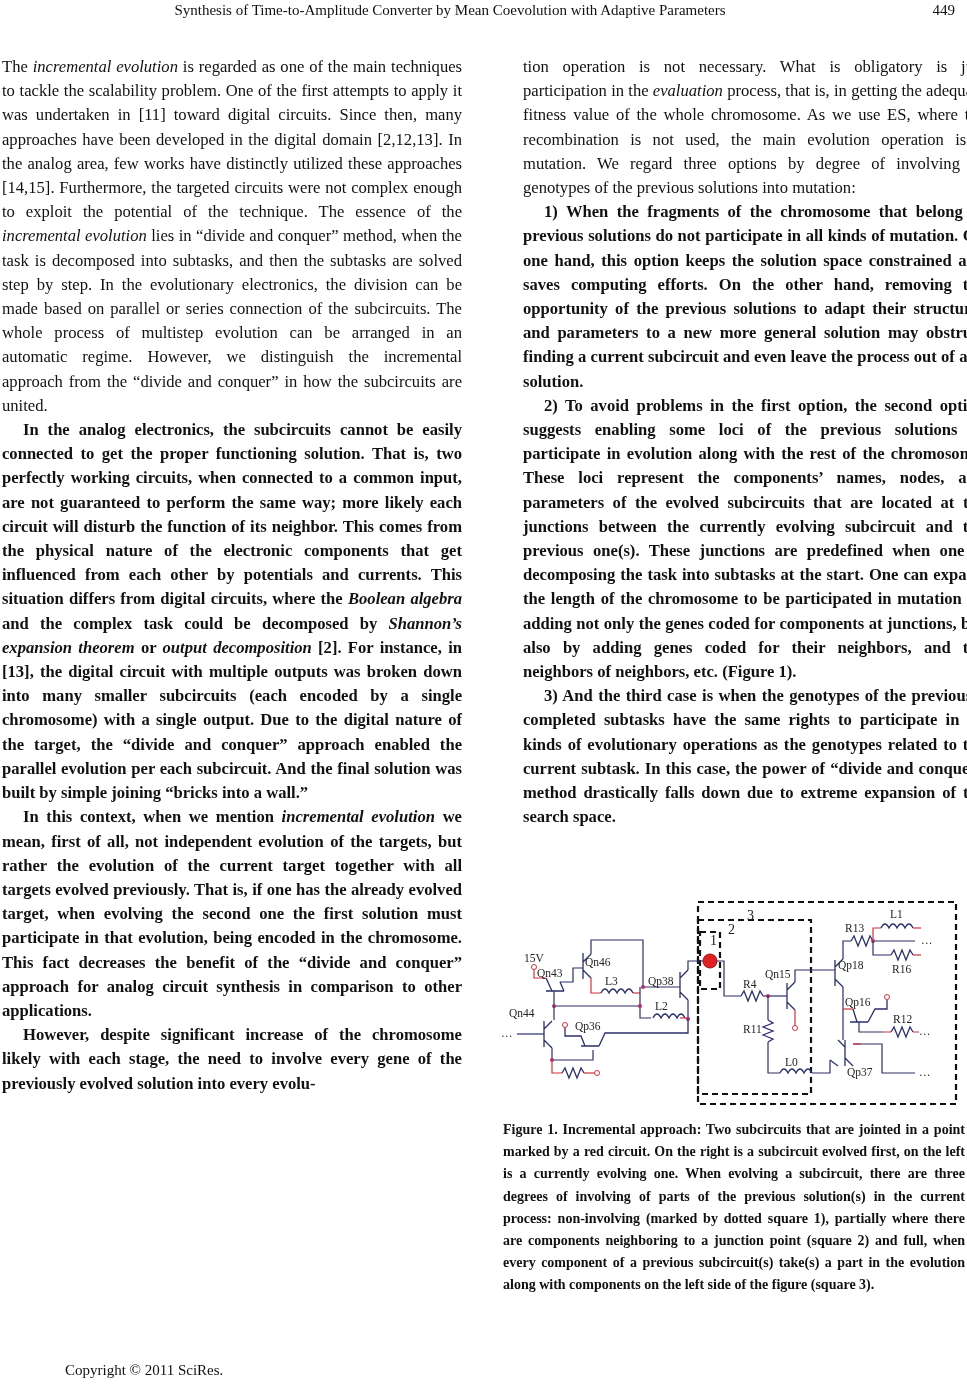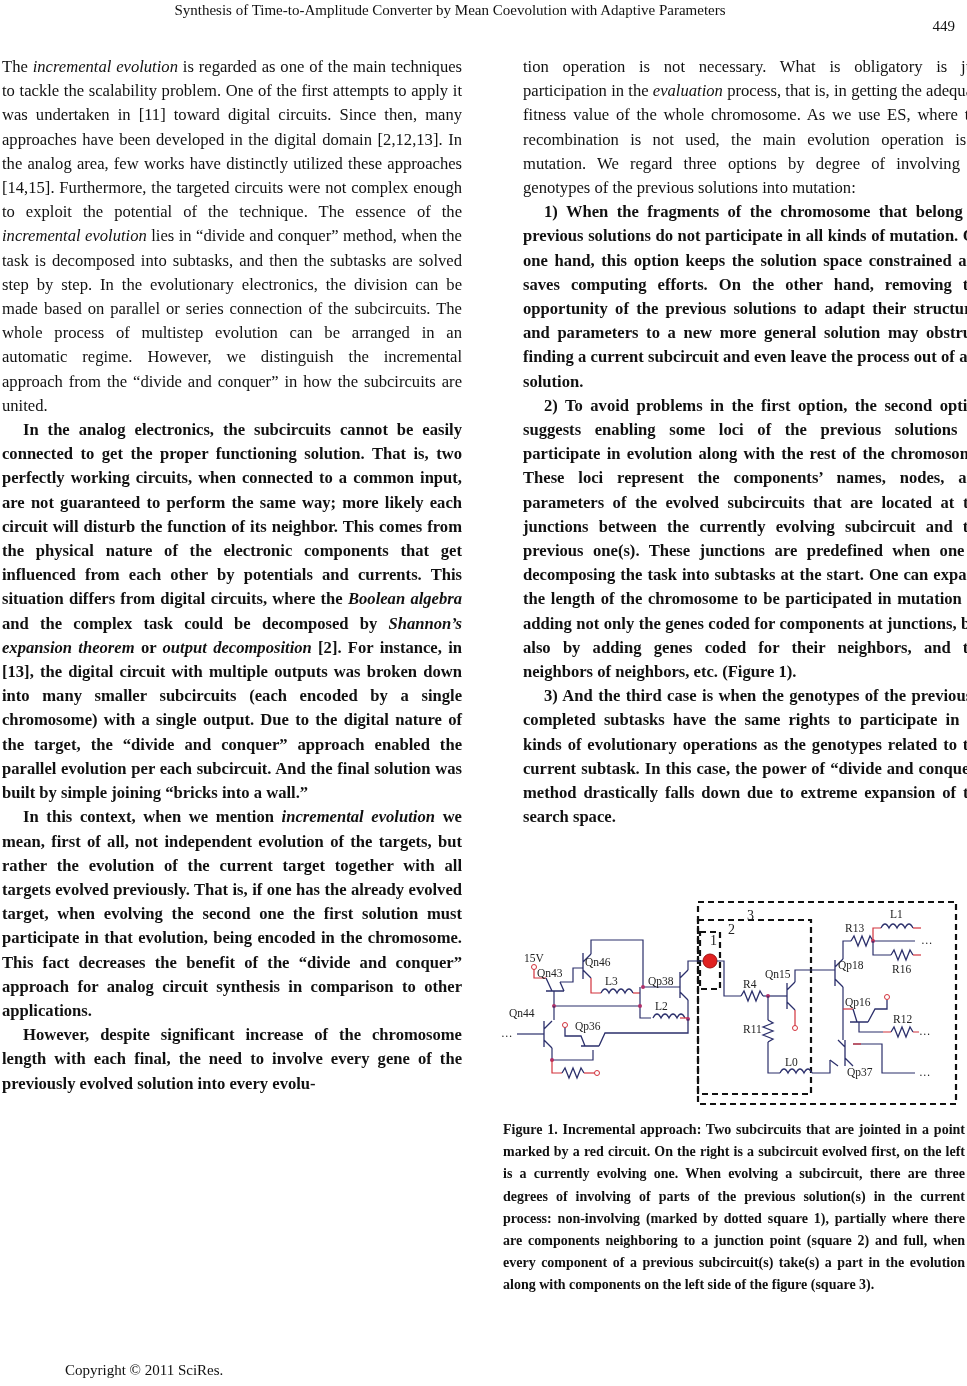--- a/index.html
+++ b/index.html
@@ -1,20 +1,20 @@
 <!DOCTYPE html>
 <html><head>
 <meta charset="utf-8">
 <style>
   html, body { margin: 0; padding: 0; background: #ffffff; }
   body { width: 967px; height: 1386px; position: relative; overflow: hidden;
          font-family: "Liberation Serif", "DejaVu Serif", serif; color: #111; }
   .running-head { position: absolute; top: 2px; left: 0; width: 967px; height: 20px; font-size: 15px; }
   .running-head .title { position: absolute; left: 0; width: 900px; text-align: center; top: 0; }
-  .running-head .pageno { position: absolute; right: 12px; top: 16px; }
+  .running-head .pageno { position: absolute; right: 12px; top: 0; }
   .col { position: absolute; top: 55px; font-size: 16.6px; line-height: 24.2px; text-align: justify; hyphens: none; }
   .col-left { left: 2px; width: 460px; }
   .col-right { left: 523px; width: 462px; }
   .col p { margin: 0; }
   .col p.indent { text-indent: 21px; font-weight: bold; }
   .col p + p { margin-top: 0; }
   .col h2 { font-size: 19px; font-weight: bold; margin: 6px 0 7px 0; line-height: 24px; text-align: left; }
   em { font-style: italic; }
   .figure { position: absolute; left: 495px; top: 890px; width: 472px; height: 220px; }
   .figure svg { width: 472px; height: 220px; display: block; }
@@ -35,21 +35,21 @@
 
 <div class="running-head">
   <span class="title">Synthesis of Time-to-Amplitude Converter by Mean Coevolution with Adaptive Parameters</span>
   <span class="pageno">449</span>
 </div>
 
 <div class="col col-left">
   <p><span>The </span><em>incremental evolution</em><span> is regarded as one of the main techniques to tackle the scalability problem. One of the first attempts to apply it was undertaken in [11] toward digital circuits. Since then, many approaches have been developed in the digital domain [2,12,13]. In the analog area, few works have distinctly utilized these approaches [14,15]. Furthermore, the targeted circuits were not complex enough to exploit the potential of the technique. The essence of the </span><em>incremental evolution</em><span> lies in “divide and conquer” method, when the task is decomposed into subtasks, and then the subtasks are solved step by step. In the evolutionary electronics, the division can be made based on parallel or series connection of the subcircuits. The whole process of multistep evolution can be arranged in an automatic regime. However, we distinguish the incremental approach from the “divide and conquer” in how the subcircuits are united.</span></p>
   <p class="indent"><span>In the analog electronics, the subcircuits cannot be easily connected to get the proper functioning solution. That is, two perfectly working circuits, when connected to a common input, are not guaranteed to perform the same way; more likely each circuit will disturb the function of its neighbor. This comes from the physical nature of the electronic components that get influenced from each other by potentials and currents. This situation differs from digital circuits, where the </span><em>Boolean algebra</em><span> and the complex task could be decomposed by </span><em>Shannon’s expansion theorem</em><span> or </span><em>output decomposition</em><span> [2]. For instance, in [13], the digital circuit with multiple outputs was broken down into many smaller subcircuits (each encoded by a single chromosome) with a single output. Due to the digital nature of the target, the “divide and conquer” approach enabled the parallel evolution per each subcircuit. And the final solution was built by simple joining “bricks into a wall.”</span></p>
   <p class="indent"><span>In this context, when we mention </span><em>incremental evolution</em><span> we mean, first of all, not independent evolution of the targets, but rather the evolution of the current target together with all targets evolved previously. That is, if one has the already evolved target, when evolving the second one the first solution must participate in that evolution, being encoded in the chromosome. This fact decreases the benefit of the “divide and conquer” approach for analog circuit synthesis in comparison to other applications.</span></p>
-  <p class="indent">However, despite significant increase of the chromosome length with each final, the need to involve every gene of the previously evolved solution into every evolu-</p>
+  <p class="indent">However, despite significant increase of the chromosome likely with each stage, the need to involve every gene of the previously evolved solution into every evolu-</p>
 </div>
 
 <div class="col col-right">
   <p><span>tion operation is not necessary. What is obligatory is just participation in the </span><em>evaluation</em><span> process, that is, in getting the adequate fitness value of the whole chromosome. As we use ES, where the recombination is not used, the main evolution operation is a mutation. We regard three options by degree of involving of genotypes of the previous solutions into mutation:</span></p>
   <p class="indent">1) When the fragments of the chromosome that belong to previous solutions do not participate in all kinds of mutation. On one hand, this option keeps the solution space constrained and saves computing efforts. On the other hand, removing the opportunity of the previous solutions to adapt their structures and parameters to a new more general solution may obstruct finding a current subcircuit and even leave the process out of any solution.</p>
   <p class="indent"><span>2) To avoid problems in the first option, the second option suggests enabling some loci of the previous solutions to participate in evolution along with the rest of the chromosome. These loci represent the components’ names, nodes, and parameters of the evolved subcircuits that are located at the junctions between the currently evolving subcircuit and the previous one(s). These junctions are predefined when one is decomposing the task into subtasks at the start. One can expand the length of the chromosome to be participated in mutation by adding not only the genes coded for components at junctions, but also by adding genes coded for their neighbors, and the neighbors of neighbors, etc. (</span><b>Figure 1</b><span>).</span></p>
   <p class="indent">3) And the third case is when the genotypes of the previously completed subtasks have the same rights to participate in all kinds of evolutionary operations as the genotypes related to the current subtask. In this case, the power of “divide and conquer” method drastically falls down due to extreme expansion of the search space.</p>
 </div>
 
 <div class="figure">

